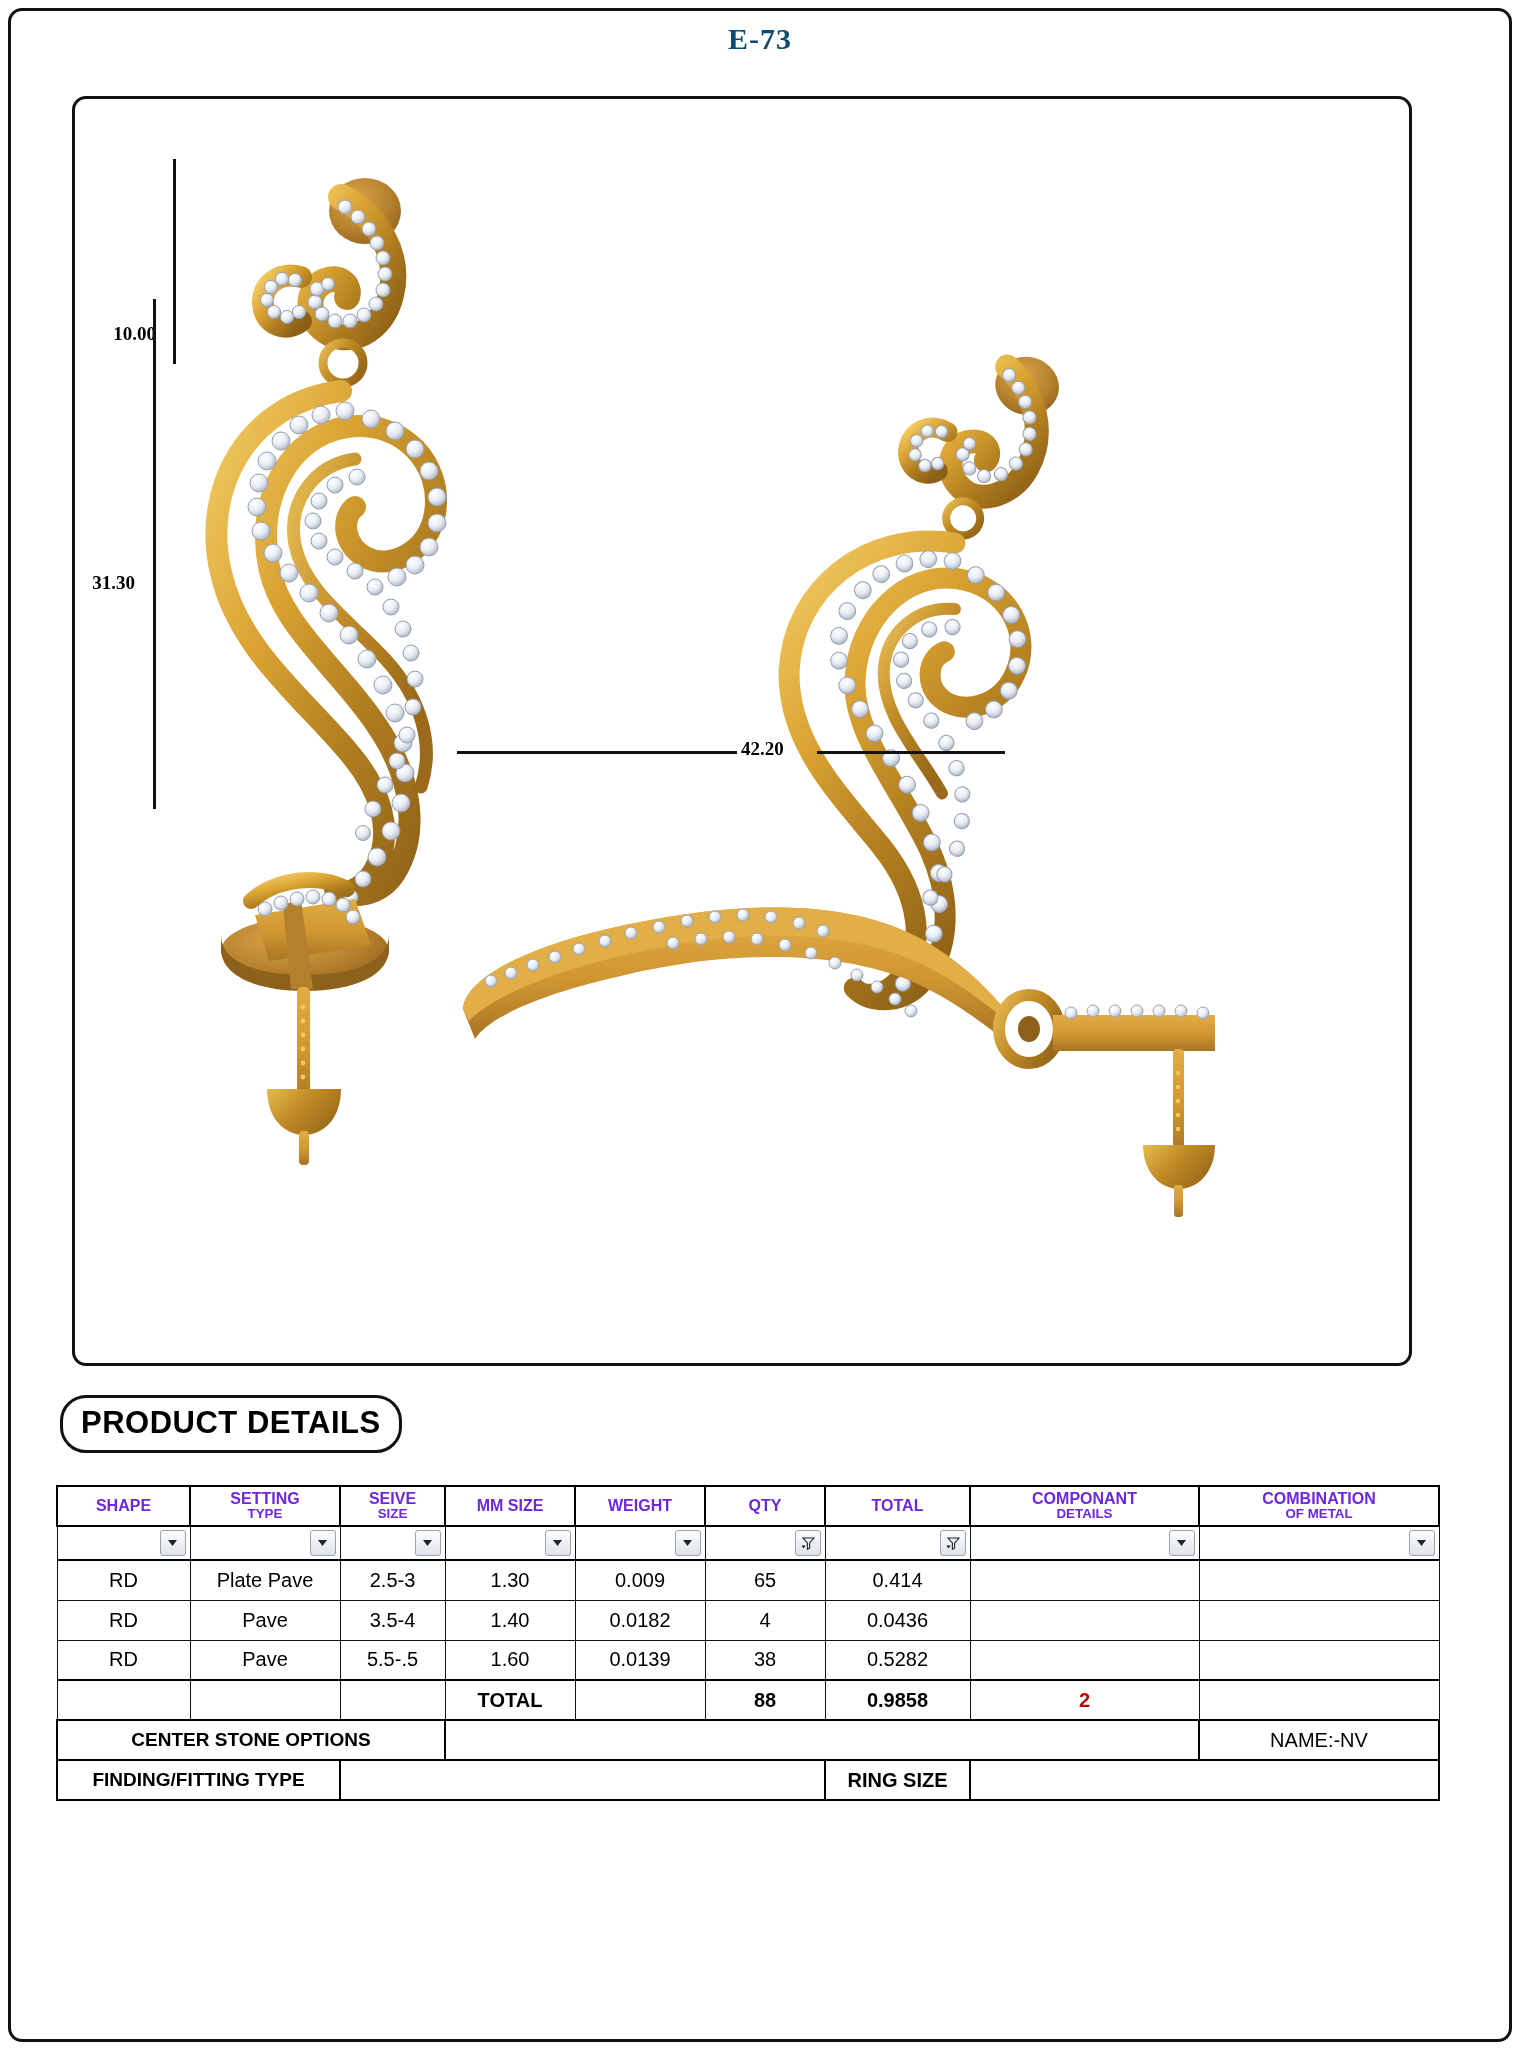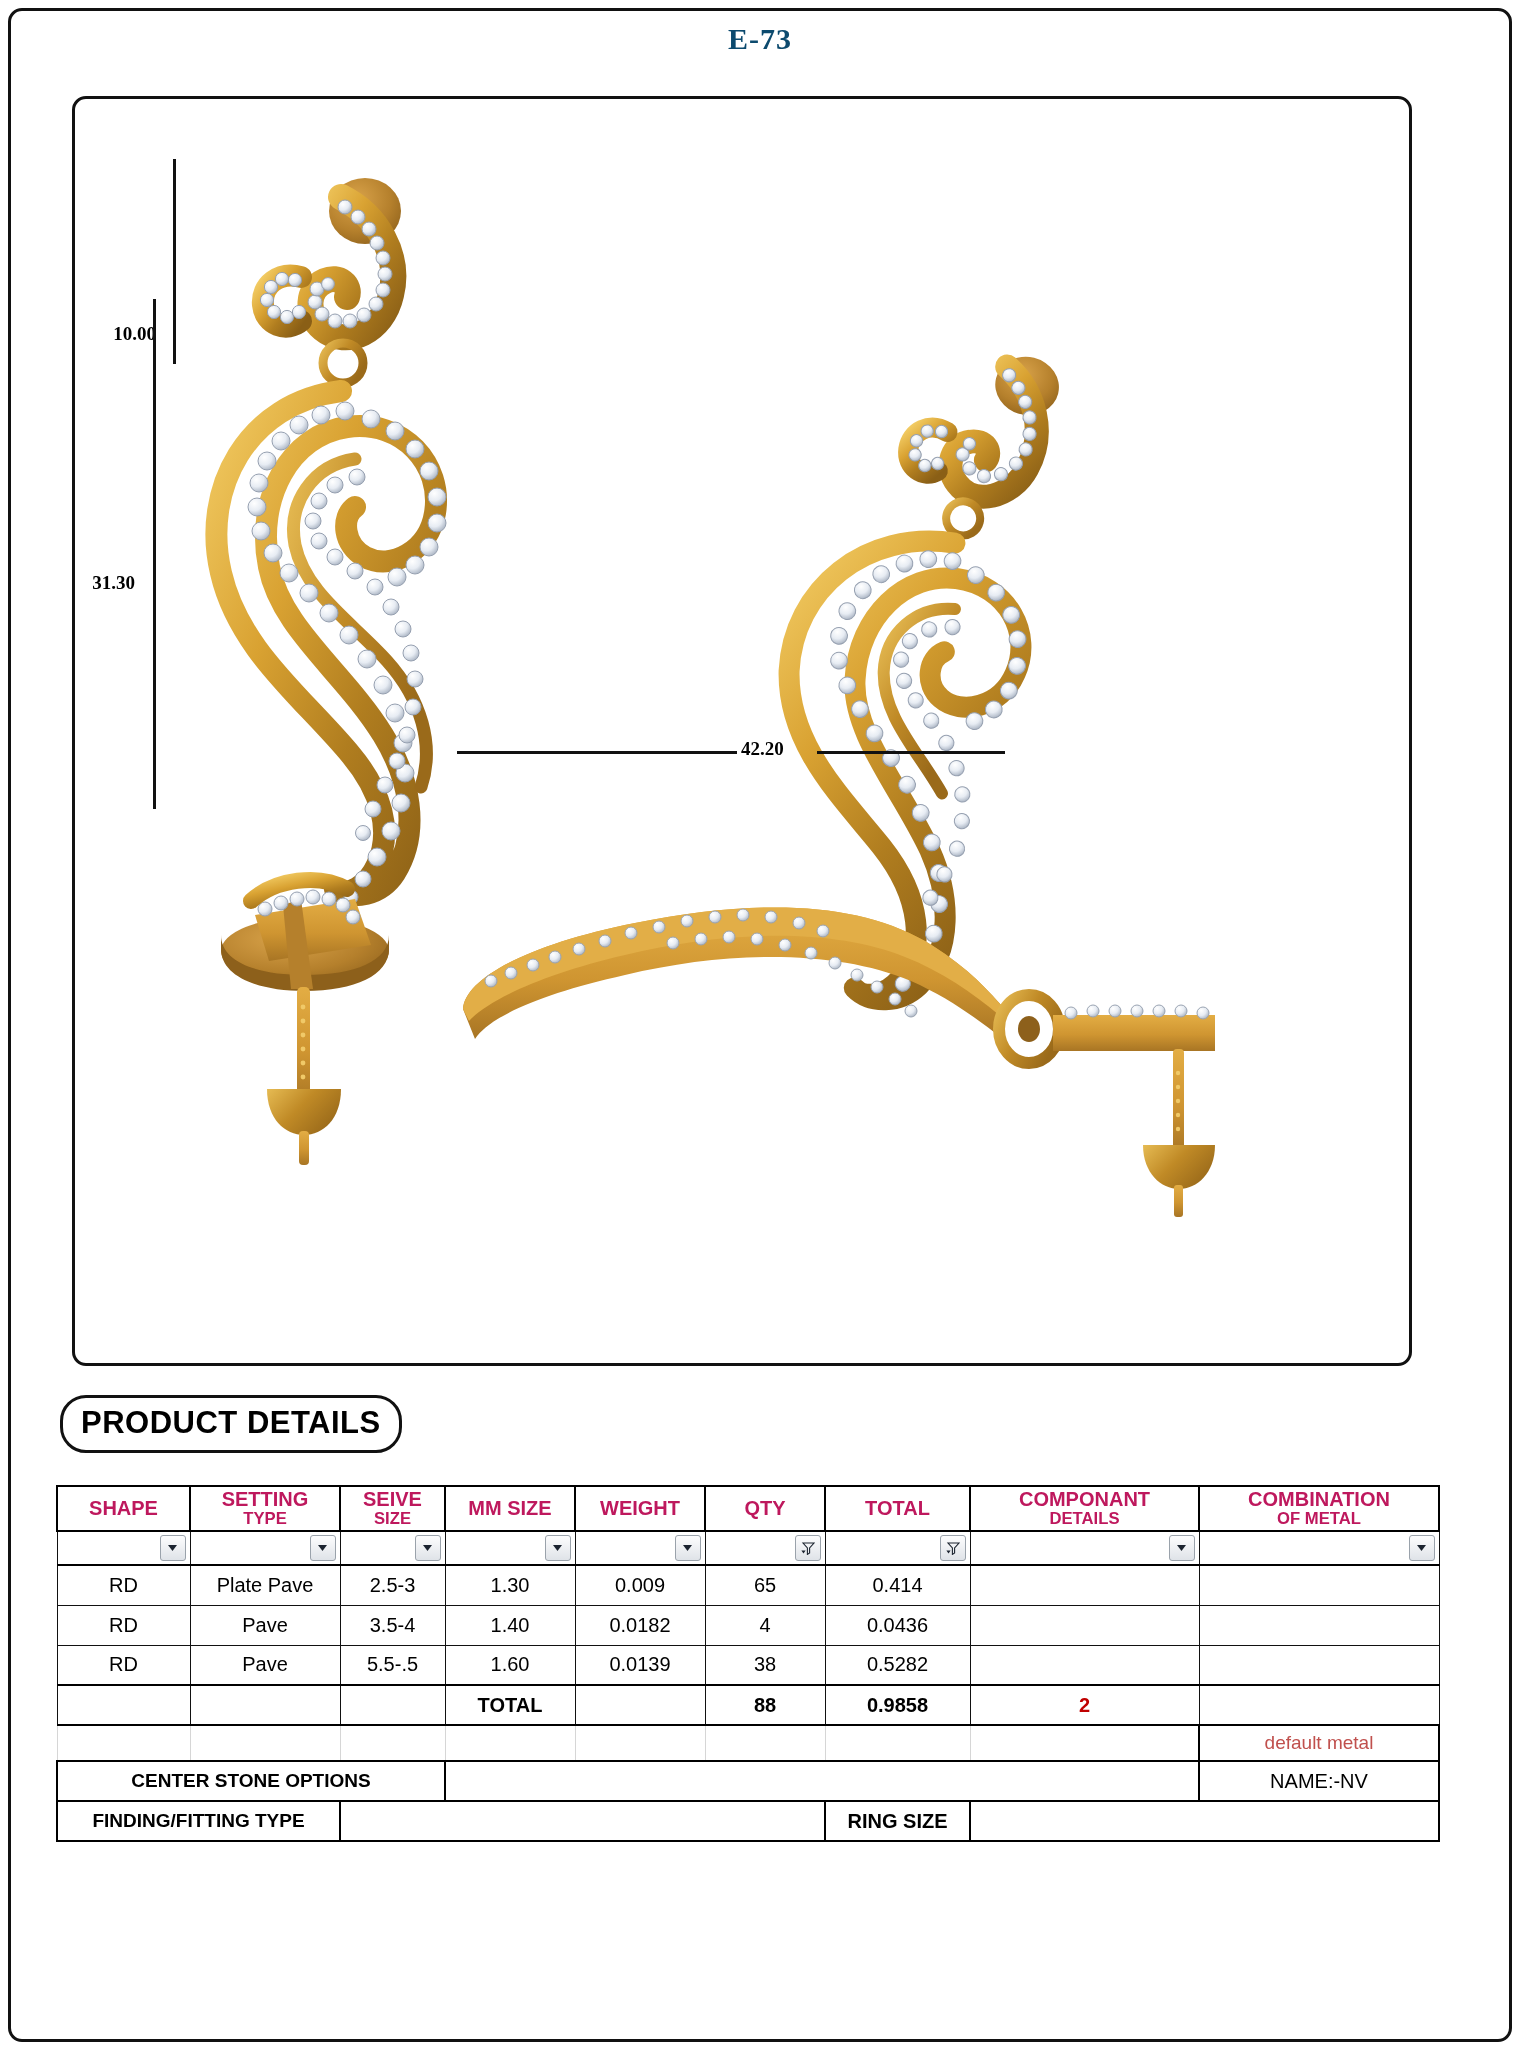--- a/index.html
+++ b/index.html
@@ -98,23 +98,23 @@
   .sheet td {
     border: 1px solid #111;
     height: 40px;
     text-align: center;
     vertical-align: middle;
     padding: 1px 3px;
     overflow: hidden;
     white-space: nowrap;
   }
   .hd {
-    color: #be185d;
+    color: #6d28d9;
     font-weight: bold;
-    font-size: 20px;
+    font-size: 16px;
     line-height: 1.12;
     white-space: normal;
     height: 78px;
     border-width: 2px !important;
     border-color: #000 !important;
   }
   .hd small { display: block; }
   .filterrow td {
     height: 34px;
     position: relative;
@@ -659,31 +659,20 @@
     <td></td>
     <td></td>
     <td class="bold">TOTAL</td>
     <td></td>
     <td class="bold">88</td>
     <td class="bold">0.9858</td>
     <td class="red bold">2</td>
     <td></td>
   </tr>
 
-  <tr class="blankrow">
-    <td></td>
-    <td></td>
-    <td></td>
-    <td></td>
-    <td></td>
-    <td></td>
-    <td></td>
-    <td></td>
-    <td class="showbox redish">default metal</td>
-  </tr>
 
 
   <tr class="datarow">
     <td class="boxed leftal" colspan="3" style="font-size:19px;">CENTER STONE OPTIONS</td>
     <td class="boxed" colspan="5"></td>
     <td class="boxed leftal" style="font-weight:normal">NAME:-NV</td>
   </tr>
 
   <tr class="datarow">
     <td class="boxed leftal" colspan="2" style="font-size:19px;">FINDING/FITTING TYPE</td>

